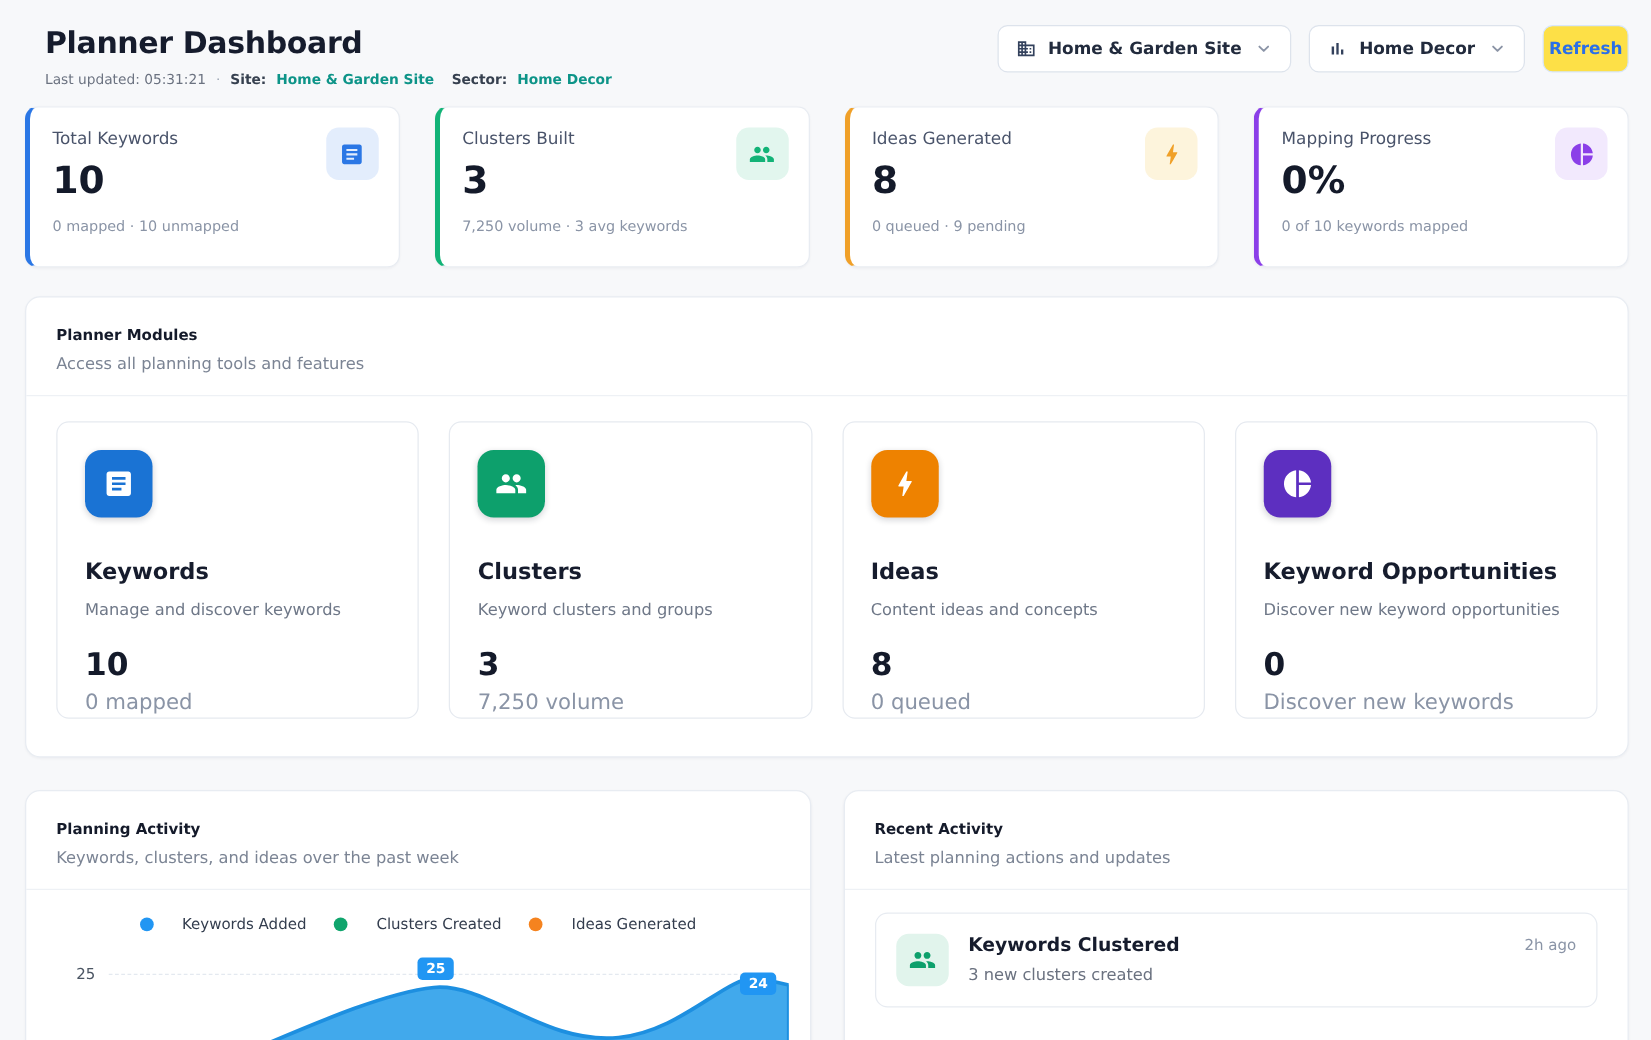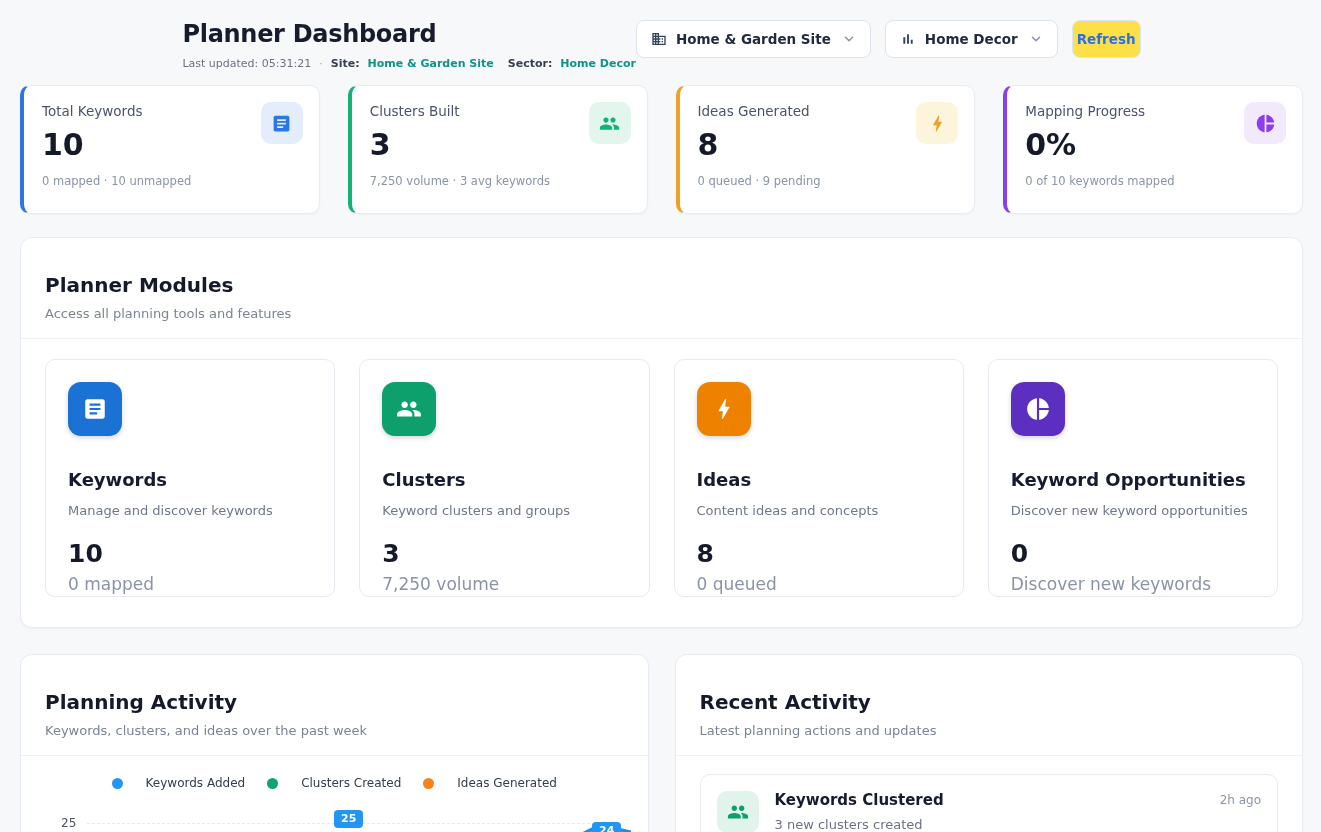--- a/index.html
+++ b/index.html
@@ -1,21 +1,21 @@
 <!DOCTYPE html>
 <html><head>
 <meta charset="utf-8">
 <style>
   * { margin:0; padding:0; box-sizing:border-box; }
   html,body { background:#f7f8fa; }
   body { font-family:"DejaVu Sans","Liberation Sans",sans-serif; color:#1a2030; }
   .page { width:1321px; height:832px; overflow:hidden; padding:20px 18px 0 20px; position:relative; }
 
   
-  .topbar { display:flex; justify-content:center; align-items:flex-start; }
+  .topbar { display:flex; justify-content:space-between; align-items:flex-start;margin-left:16px; }
   .page-title { font-size:24px; font-weight:700; letter-spacing:-.3px; color:#161c2d; }
   .meta { margin-top:9px; font-size:11px; color:#6b7280; display:flex; align-items:center; gap:8px; }
   .meta .sep { color:#9aa3b2; }
   .meta .lbl { color:#36404f; font-weight:700; }
   .meta a { color:#0d9488; font-weight:700; text-decoration:none; cursor:pointer; }
   .topbar-right { display:flex; gap:14px; align-items:center; }
   .selector-btn { display:flex; align-items:center; gap:9px; background:#fff; border:1px solid #dde3ec;
     border-radius:8px; height:38px; padding:0 14px; font-size:13.5px; font-weight:700; color:#222b3d;
     cursor:pointer; font-family:inherit; }
   .selector-btn .ic { width:16px; height:16px; color:#33415c; display:inline-flex; }
@@ -32,21 +32,21 @@
   .stat-value { font-size:30px; font-weight:700; color:#141a2a; margin-top:8px; }
   .stat-detail { font-size:11.5px; color:#8a94a6; margin-top:12px; }
   .stat-icon { position:absolute; top:16px; right:16px; width:42px; height:42px; border-radius:10px;
     display:flex; align-items:center; justify-content:center; }
   .stat-icon svg { width:21px; height:21px; }
 
   
   .panel { background:#fff; border:1px solid #e8ecf2; border-radius:12px; box-shadow:0 1px 2px rgba(16,24,40,.04); }
   .modules-panel { margin-top:23px; }
   .panel-head { padding:23px 24px 17px; border-bottom:1px solid #eef1f5; }
-  .panel-title { font-size:20px; font-weight:700; color:#141a2a;margin-top:12px; }
+  .panel-title { font-size:12px; font-weight:700; color:#141a2a; }
   .panel-sub { font-size:13px; color:#7b8494; margin-top:9px; }
   .modules-grid { display:grid; grid-template-columns:repeat(4,1fr); gap:24px; padding:20px 24px 30px; }
   .module-tile { border:1px solid #e6eaf0; border-radius:10px; padding:22px; background:#fff; cursor:pointer; height:238px; }
   .module-icon { width:54px; height:54px; border-radius:13px; display:flex; align-items:center; justify-content:center;
     color:#fff; box-shadow:0 2px 5px rgba(16,24,40,.18); }
   .module-icon svg { width:26px; height:26px; }
   .module-title { margin-top:33px; font-size:18px; font-weight:700; color:#161c2d; }
   .module-desc { margin-top:13px; font-size:13px; color:#6f7888; }
   .module-value { margin-top:21px; font-size:25px; font-weight:700; color:#141a2a; }
   .module-detail { margin-top:6px; font-size:17px; color:#8a94a6; }

